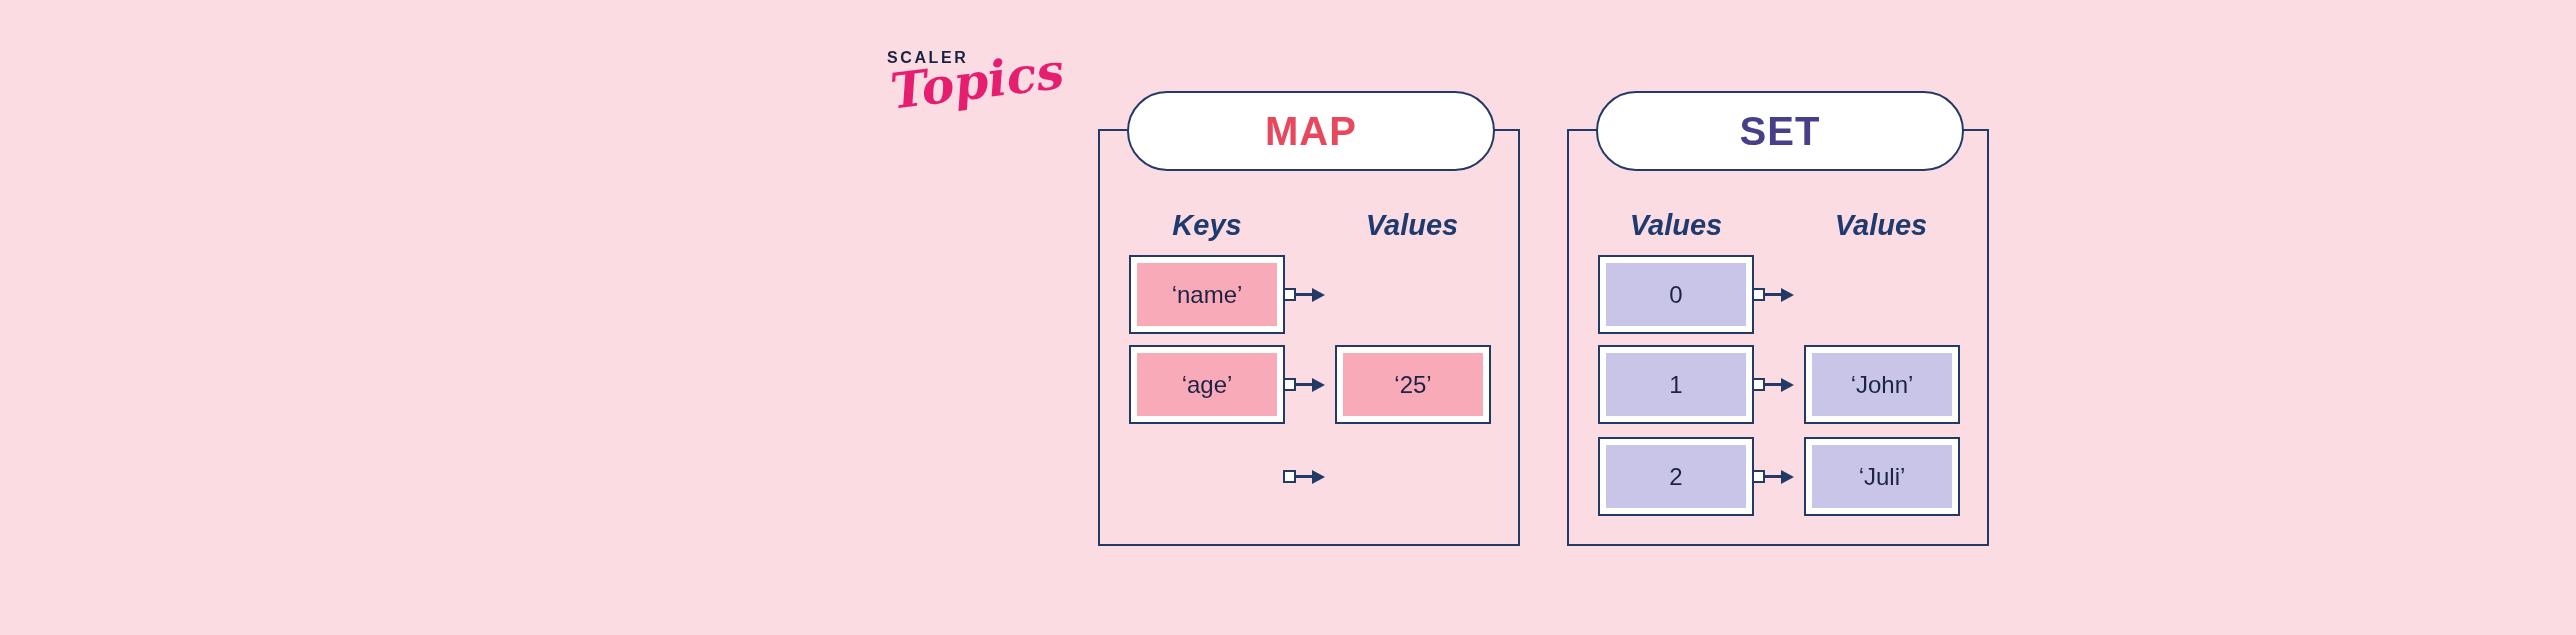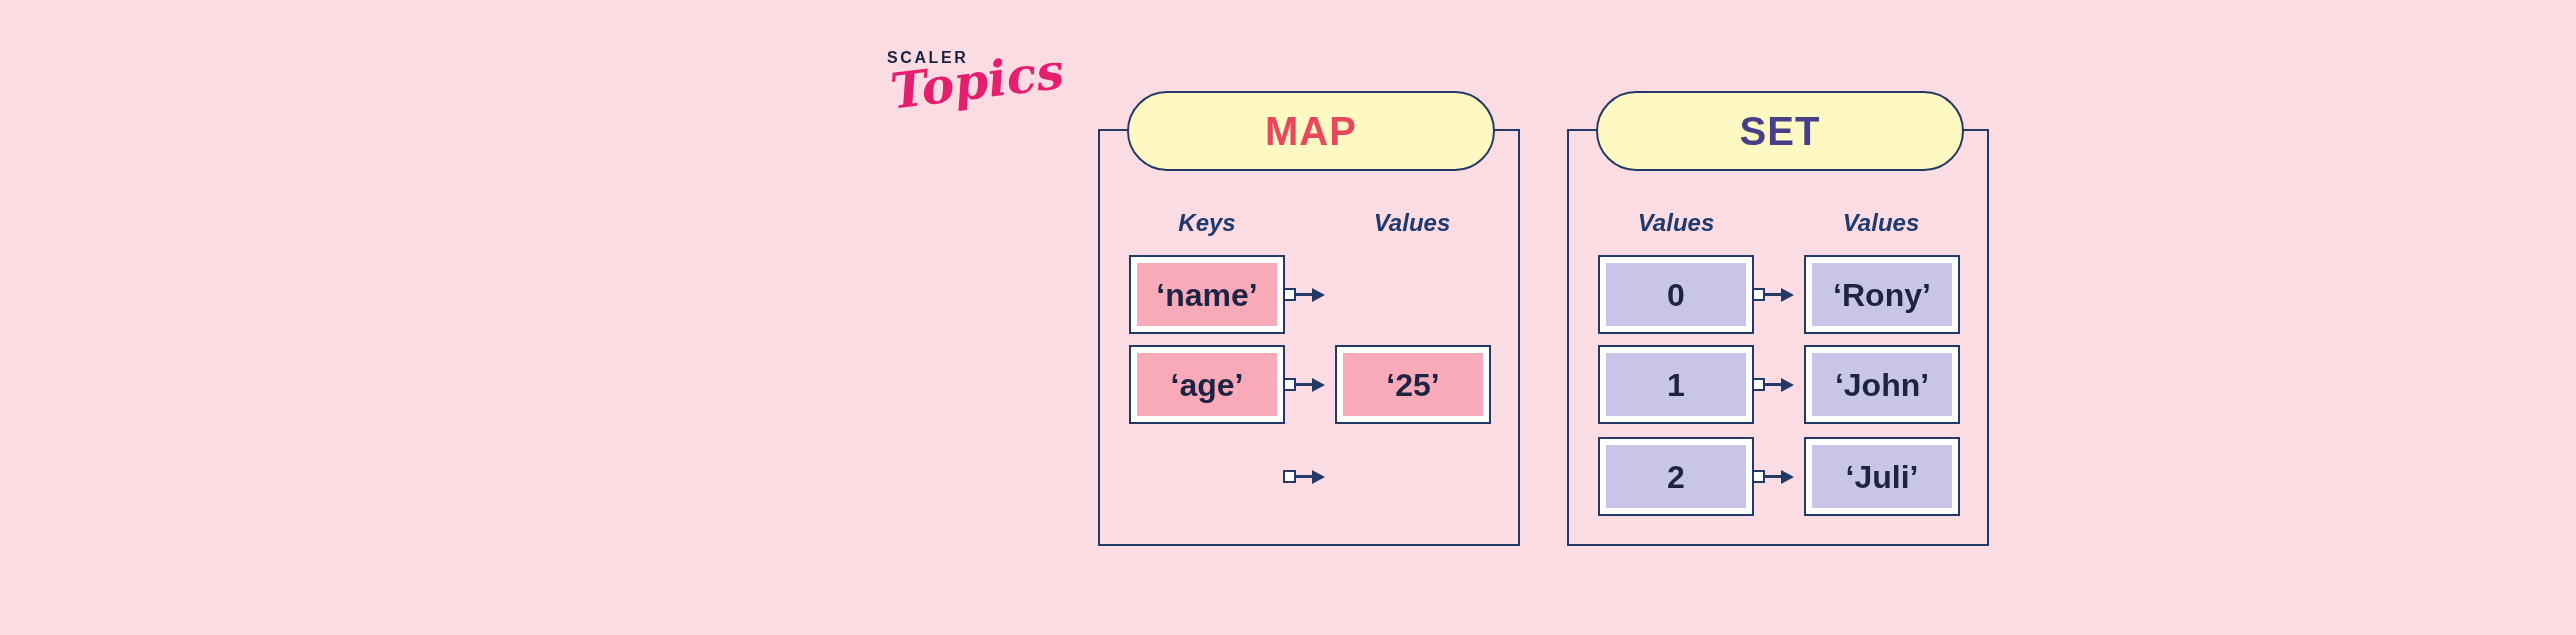--- a/index.html
+++ b/index.html
@@ -46,21 +46,21 @@
   }
   .panel-map { left: 1098px; }
   .panel-set { left: 1567px; }
 
   .pill {
     position: absolute;
     left: 27px;
     top: -40px;
     width: 368px;
     height: 80px;
-    background: #fef9c3;
+    background: #ffffff;
     border: 2.1px solid var(--line);
     border-radius: 515px;
     display: flex;
     align-items: center;
     justify-content: center;
     z-index: 2;
   }
   .pill-title {
     font-size: 40px;
     font-weight: 800;
@@ -68,21 +68,21 @@
     font-family: "Liberation Sans", sans-serif;
   }
   .panel-map .pill-title { color: var(--map-title); }
   .panel-set .pill-title { color: var(--set-title); }
 
   .col-header {
     position: absolute;
     top: 78px;
     width: 156px;
     text-align: center;
-    font-size: 24px;
+    font-size: 29px;
     font-style: italic;
     font-weight: 700;
     color: var(--header-text);
   }
   .col-header.keys   { left: 29px;  }
   .col-header.values { left: 234px; }
 
   
   .row {
     position: absolute;
@@ -110,24 +110,23 @@
     height: 100%;
     display: flex;
     align-items: center;
     justify-content: center;
   }
   .panel-map .cell-fill { background: var(--map-cell); }
   .panel-set .cell-fill { background: var(--set-cell); }
 
   .cell-text {
     color: var(--cell-text);
-    font-size: 32px;
+    font-size: 24px;
     line-height: 1;
     white-space: nowrap;
-    font-weight: bold;
   }
 
   
   .connector {
     position: absolute;
     left: 154px;
     top: 50%;
     transform: translateY(-50%);
     display: flex;
     align-items: center;
@@ -220,58 +219,53 @@
       <div class="cell key">
         <div class="cell-fill">
           <span class="cell-text">0</span>
         </div>
       </div>
       <div class="connector">
         <span class="conn-square"></span>
         <span class="conn-line"></span>
         <span class="conn-arrow"></span>
       </div>
+    </div>
+
+    <div class="row r1">
+      <div class="cell key">
+        <div class="cell-fill">
+          <span class="cell-text">1</span>
+        </div>
+      </div>
+      <div class="connector">
+        <span class="conn-square"></span>
+        <span class="conn-line"></span>
+        <span class="conn-arrow"></span>
+      </div>
       <div class="cell value">
         <div class="cell-fill">
-          <span class="cell-text">‘Rony’</span>
-        </div>
-      </div>
-    </div>
-
-    <div class="row r1">
-      <div class="cell key">
-        <div class="cell-fill">
-          <span class="cell-text">1</span>
+          <span class="cell-text">‘John’</span>
+        </div>
+      </div>
+    </div>
+
+    <div class="row r2">
+      <div class="cell key">
+        <div class="cell-fill">
+          <span class="cell-text">2</span>
         </div>
       </div>
       <div class="connector">
         <span class="conn-square"></span>
         <span class="conn-line"></span>
         <span class="conn-arrow"></span>
       </div>
       <div class="cell value">
         <div class="cell-fill">
-          <span class="cell-text">‘John’</span>
-        </div>
-      </div>
-    </div>
-
-    <div class="row r2">
-      <div class="cell key">
-        <div class="cell-fill">
-          <span class="cell-text">2</span>
-        </div>
-      </div>
-      <div class="connector">
-        <span class="conn-square"></span>
-        <span class="conn-line"></span>
-        <span class="conn-arrow"></span>
-      </div>
-      <div class="cell value">
-        <div class="cell-fill">
           <span class="cell-text">‘Juli’</span>
         </div>
       </div>
     </div>
   </section>
 
 </div>
 
 
 </body></html>

